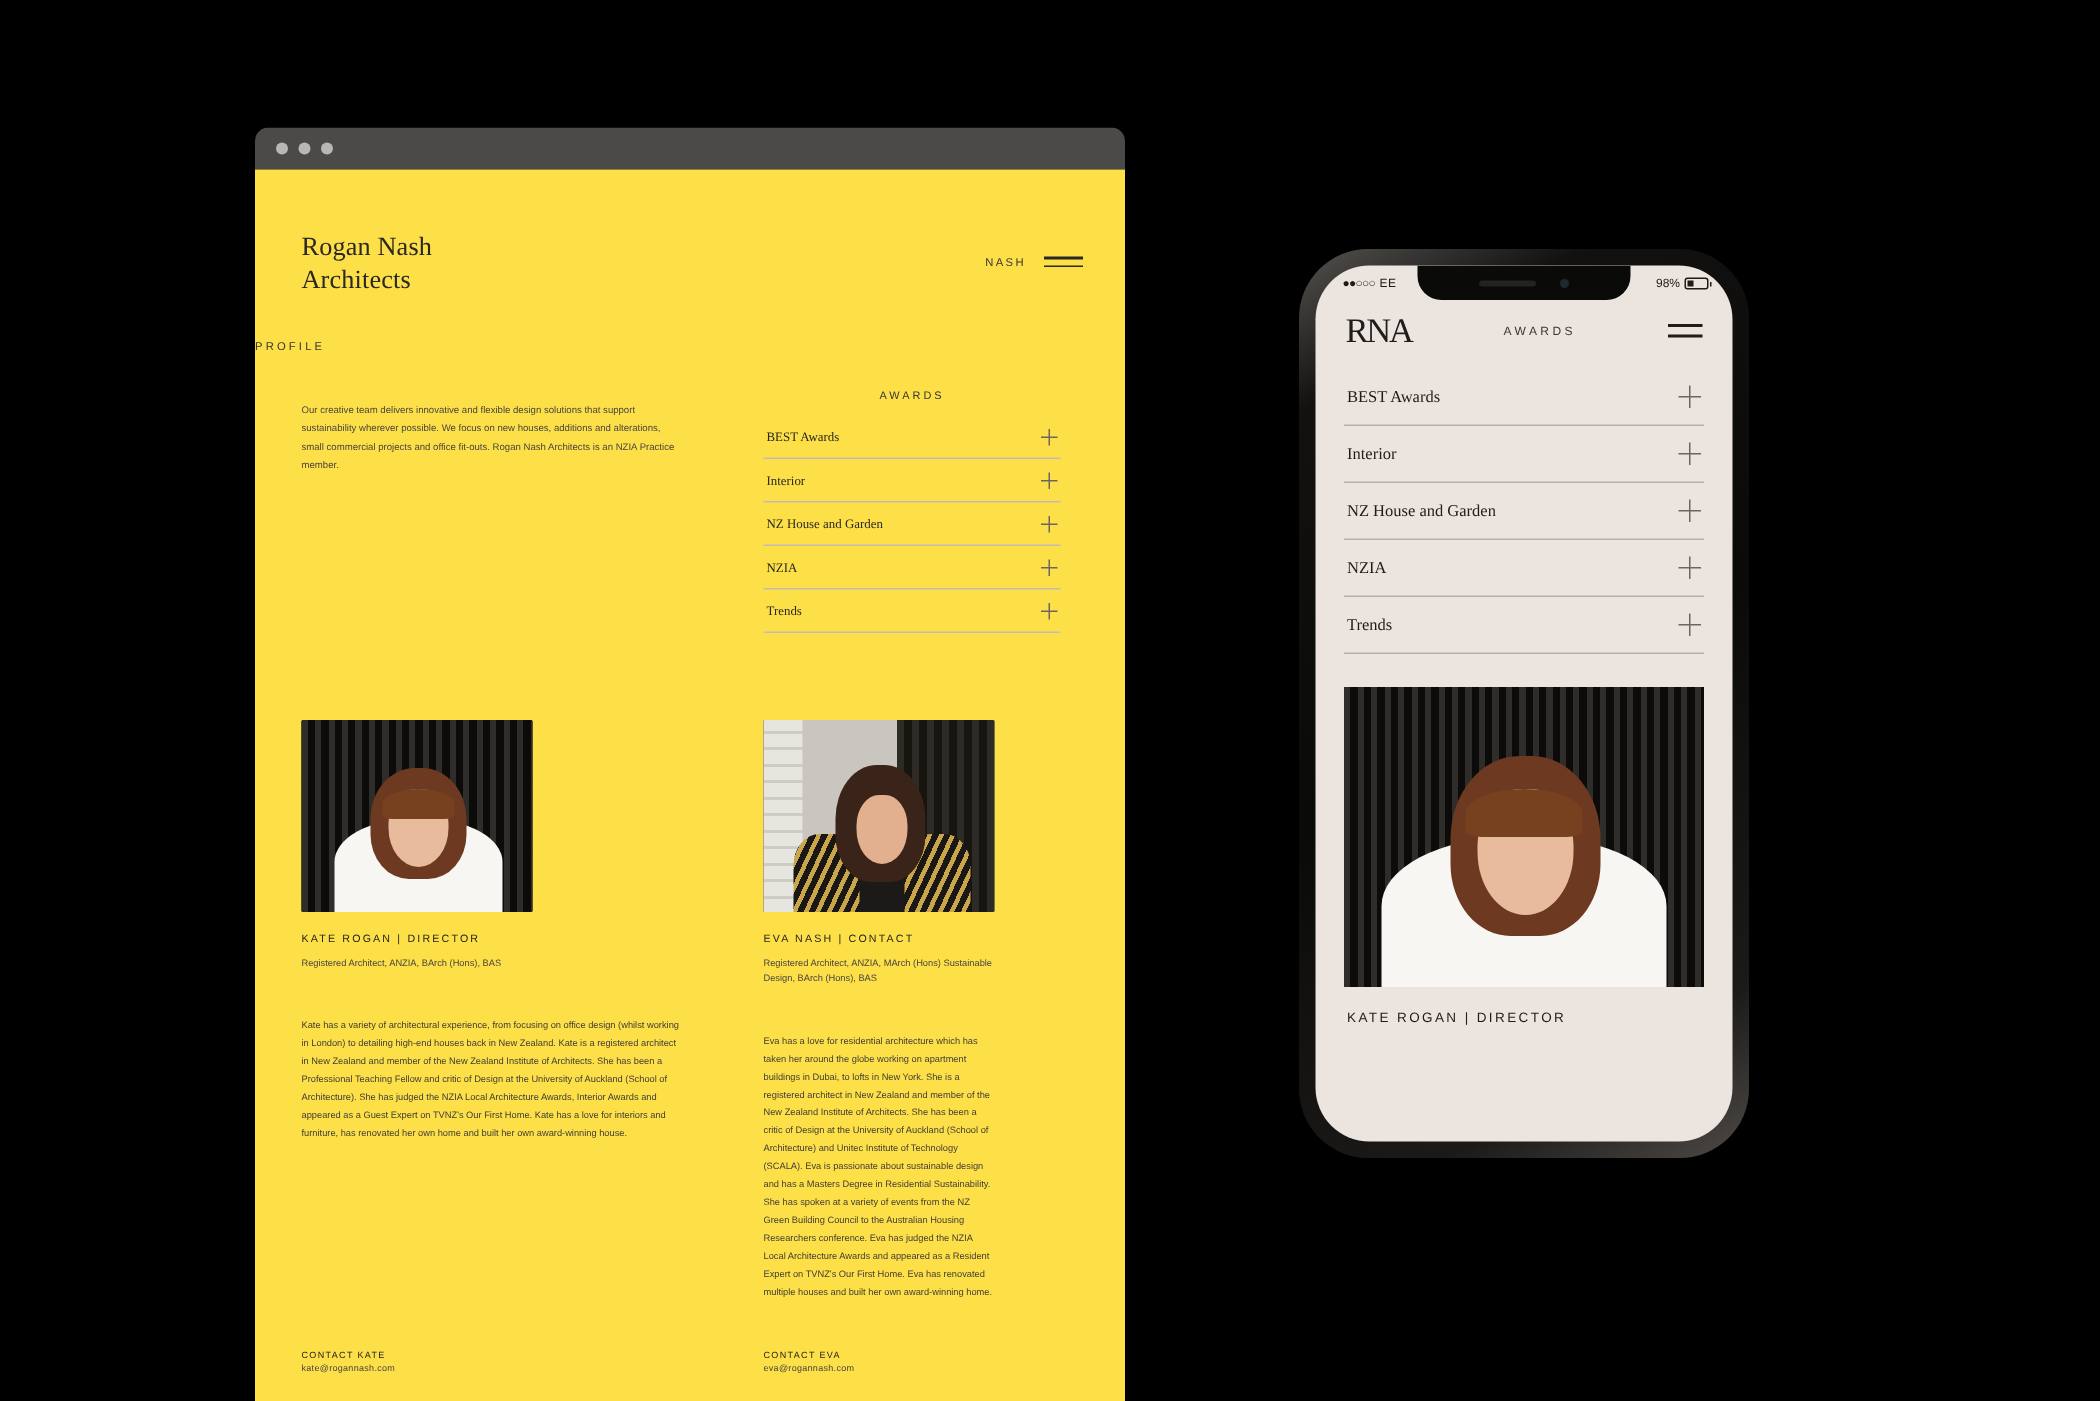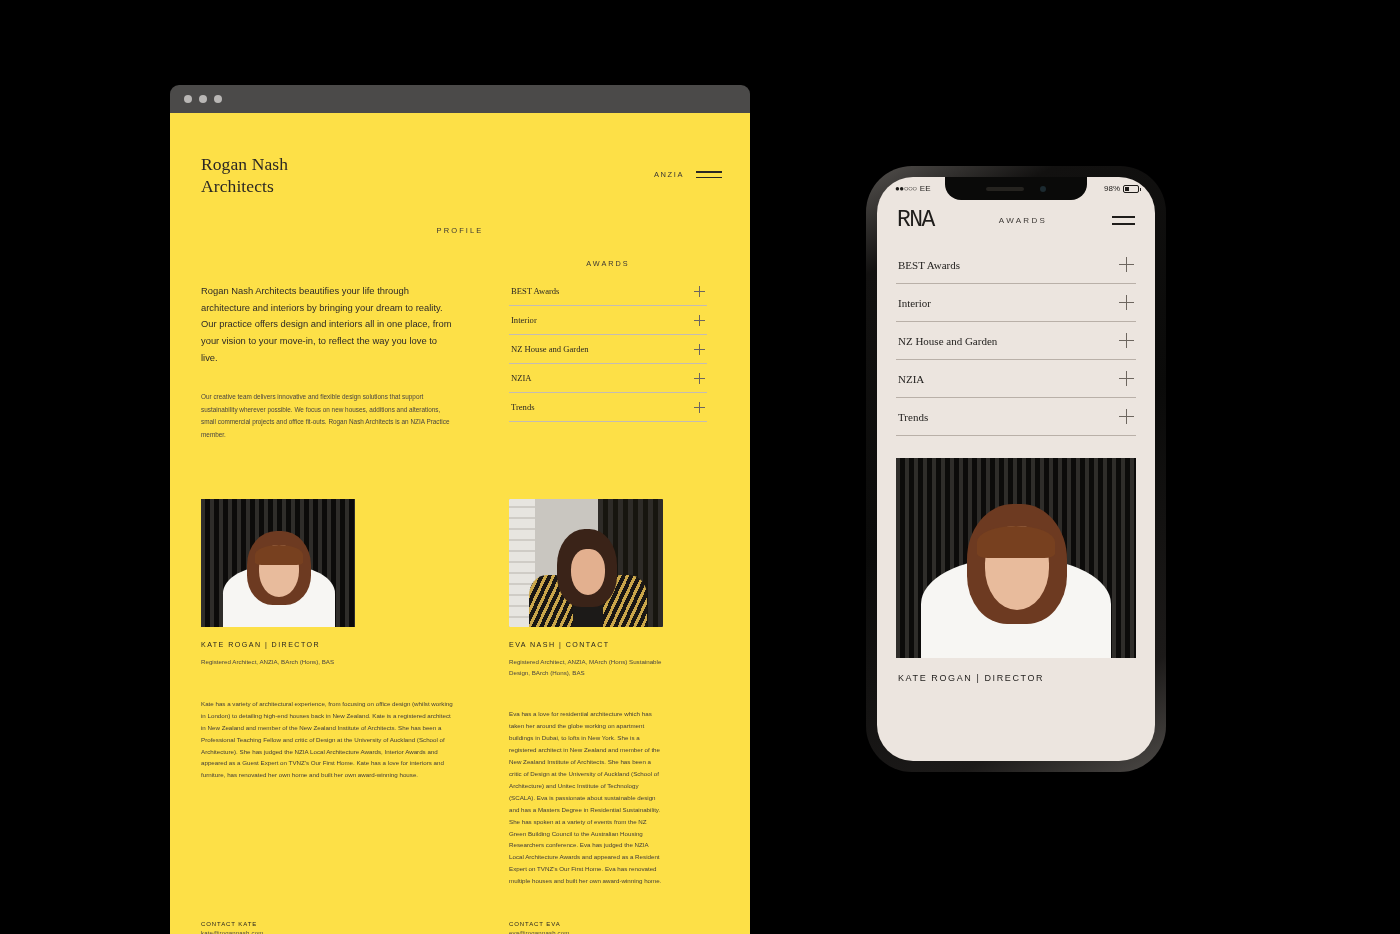--- a/index.html
+++ b/index.html
@@ -33,21 +33,21 @@
   
   .d-header { display:flex; justify-content:space-between; align-items:flex-start;
               padding: 40px 28px 0 31px; }
   .wordmark { font-family: "Liberation Serif", serif; font-size: 17.5px;
               line-height: 1.28; color: #2a2724; letter-spacing: .1px; }
   .menu-wrap { display:flex; align-items:center; gap: 12px; padding-top: 17px; }
   .menu-label { font-size: 7.5px; letter-spacing: 1.6px; color:#3a3633; }
   .burger { display:flex; flex-direction:column; gap:4px; width:26px; }
   .burger i { display:block; height:1.3px; background:#2a2724; width:100%; }
 
-  .section-kicker { text-align:center; font-size:7.5px; letter-spacing:2.1px;
+  .section-kicker { text-align:left; font-size:7.5px; letter-spacing:2.1px;
                     color:#3a3633; margin-top: 28px; }
 
   
   .d-intro { display:flex; gap:56px; padding: 0 31px; margin-top: 8px; }
   .col-left  { width: 252px; }
   .col-right { width: 198px; }
 
   .lede { font-size: 9.4px; line-height: 1.78; color:#2e2a27; margin-top: 40px; }
   .subcopy { font-size: 6.4px; line-height: 1.95; color:#4a4541; margin-top: 25px; }
 
@@ -108,21 +108,21 @@
   .sig-dots { letter-spacing:-.5px; font-size:8px; }
   .batt-wrap { display:flex; align-items:center; gap:3px; }
   .batt { width:16px; height:8px; border:1px solid #1d1b19; border-radius:2px;
           position:relative; display:flex; align-items:center; }
   .batt::after { content:""; position:absolute; right:-3px; top:2.5px;
                  width:1.5px; height:3px; background:#1d1b19; }
   .batt-fill { width:31%; height:4px; background:#1d1b19; margin-left:1px; }
 
   .p-header { display:flex; align-items:center; justify-content:space-between;
               padding: 16px 20px 0 20px; }
-  .rna { font-family:Liberation Mono, monospace; font-size:23px; letter-spacing:-1.5px;
+  .rna { font-family:Liberation Serif, serif; font-size:23px; letter-spacing:-1.5px;
          color:#1f1d1b; line-height:1; }
   .p-awards { font-size:8px; letter-spacing:2.3px; color:#3a3633; }
   .p-burger { display:flex; flex-direction:column; gap:5px; width:23px; }
   .p-burger i { height:1.6px; background:#1f1d1b; width:100%; display:block; }
 
   .p-accordion { padding: 0 19px; margin-top: 14px; }
   .p-row { display:flex; align-items:center; justify-content:space-between;
            border-bottom:1px solid #b9b0a8; padding: 11px 2px 11px 2px; }
   .p-row-label { font-family:"Liberation Serif", serif; font-size:11px; color:#1f1d1b; }
   .p-plus { position:relative; width:15px; height:15px; flex:0 0 15px; }
@@ -171,33 +171,32 @@
     </div>
 
     <div class="viewport">
 
       <div class="d-header">
         <div class="wordmark">
           <div>Rogan Nash</div>
           <div>Architects</div>
         </div>
         <div class="menu-wrap">
-          <span class="menu-label">ANZIA</span>
+          <span class="menu-label">NASH</span>
           <span class="burger">
               <i></i>
               <i></i>
             </span>
         </div>
       </div>
 
       <div class="section-kicker">PROFILE</div>
 
       <div class="d-intro">
         <div class="col-left">
-          <p class="lede">Rogan Nash Architects beautifies your life through architecture and interiors by bringing your dream to reality. Our practice offers design and interiors all in one place, from your vision to your move-in, to reflect the way you love to live.</p>
           <p class="subcopy">Our creative team delivers innovative and flexible design solutions that support sustainability wherever possible. We focus on new houses, additions and alterations, small commercial projects and office fit-outs. Rogan Nash Architects is an NZIA Practice member.</p>
         </div>
         <div class="col-right">
           <div class="awards-title">AWARDS</div>
           <div>
             <div class="accordion-row">
               <span class="accordion-label">BEST Awards</span>
               <span class="plus"></span>
             </div>
             <div class="accordion-row">

